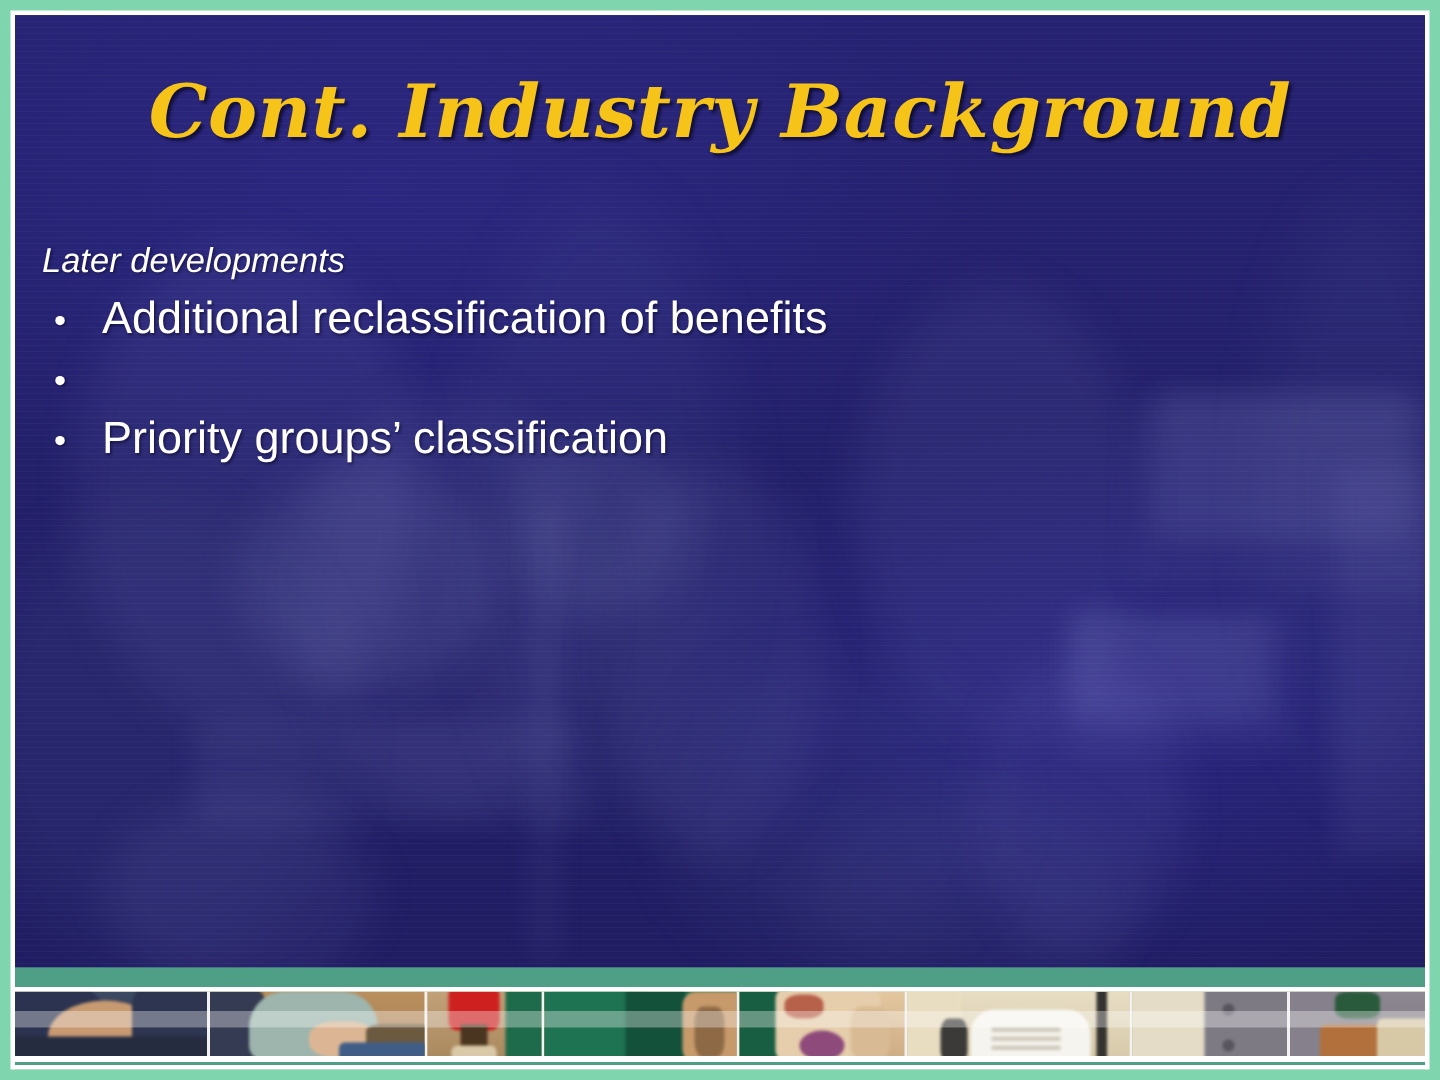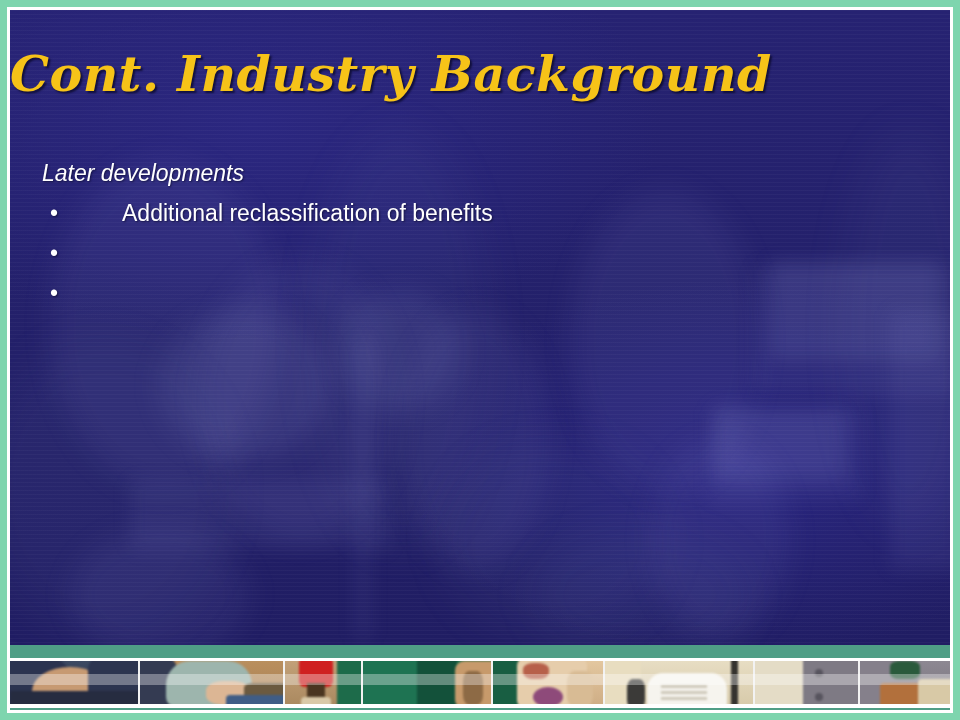--- a/index.html
+++ b/index.html
@@ -80,36 +80,37 @@
     );
     pointer-events: none;
   }
 
   
   #title {
     position: absolute;
     left: 0;
     top: 34px;
     width: 940px;
+    text-align: center;
     font-family: "DejaVu Serif", "Liberation Serif", serif;
     font-style: italic;
     font-weight: bold;
     font-size: 49px;
     line-height: 60px;
     letter-spacing: 0.5px;
     color: #f6c318;
     text-shadow: 2px 2px 2px rgba(10,8,40,0.75);
     white-space: nowrap;
     z-index: 3;
   }
 
   
   #content {
     position: absolute;
-    left: 32px;
+    left: 18px;
     top: 148px;
     width: 700px;
     z-index: 3;
   }
   #subhead {
     font-size: 23px;
     font-style: italic;
     color: #ffffff;
     line-height: 30px;
     margin: 0 0 8px 0;
@@ -126,26 +127,25 @@
     flex: 0 0 40px;
     font-size: 23px;
     line-height: 34px;
     color: #ffffff;
     text-align: left;
     padding-left: 8px;
     box-sizing: border-box;
     text-shadow: 1px 1px 2px rgba(8,6,35,0.6);
   }
   .bullet-text {
-    font-size: 23px;
+    font-size: 30px;
     line-height: 34px;
     color: #ffffff;
     text-shadow: 1px 1px 2px rgba(8,6,35,0.6);
     white-space: nowrap;
-    margin-left: 40px;
   }
 
   
   #teal-band {
     position: absolute;
     left: 10px;
     top: 645px;
     width: 940px;
     height: 13px;
     background: #4f9e86;
@@ -257,20 +257,21 @@
         <span class="bullet-dot">•</span>
         <span class="bullet-text">Additional reclassification of benefits</span>
       </div>
 
       <div class="bullet-row">
         <span class="bullet-dot">•</span>
       </div>
 
       <div class="bullet-row">
         <span class="bullet-dot">•</span>
+        <span class="bullet-text">Priority groups’ classification</span>
       </div>
 
     </div>
   </div>
 
   <div id="teal-band"></div>
   <div id="film-white-top"></div>
 
   <div id="filmstrip">
 

